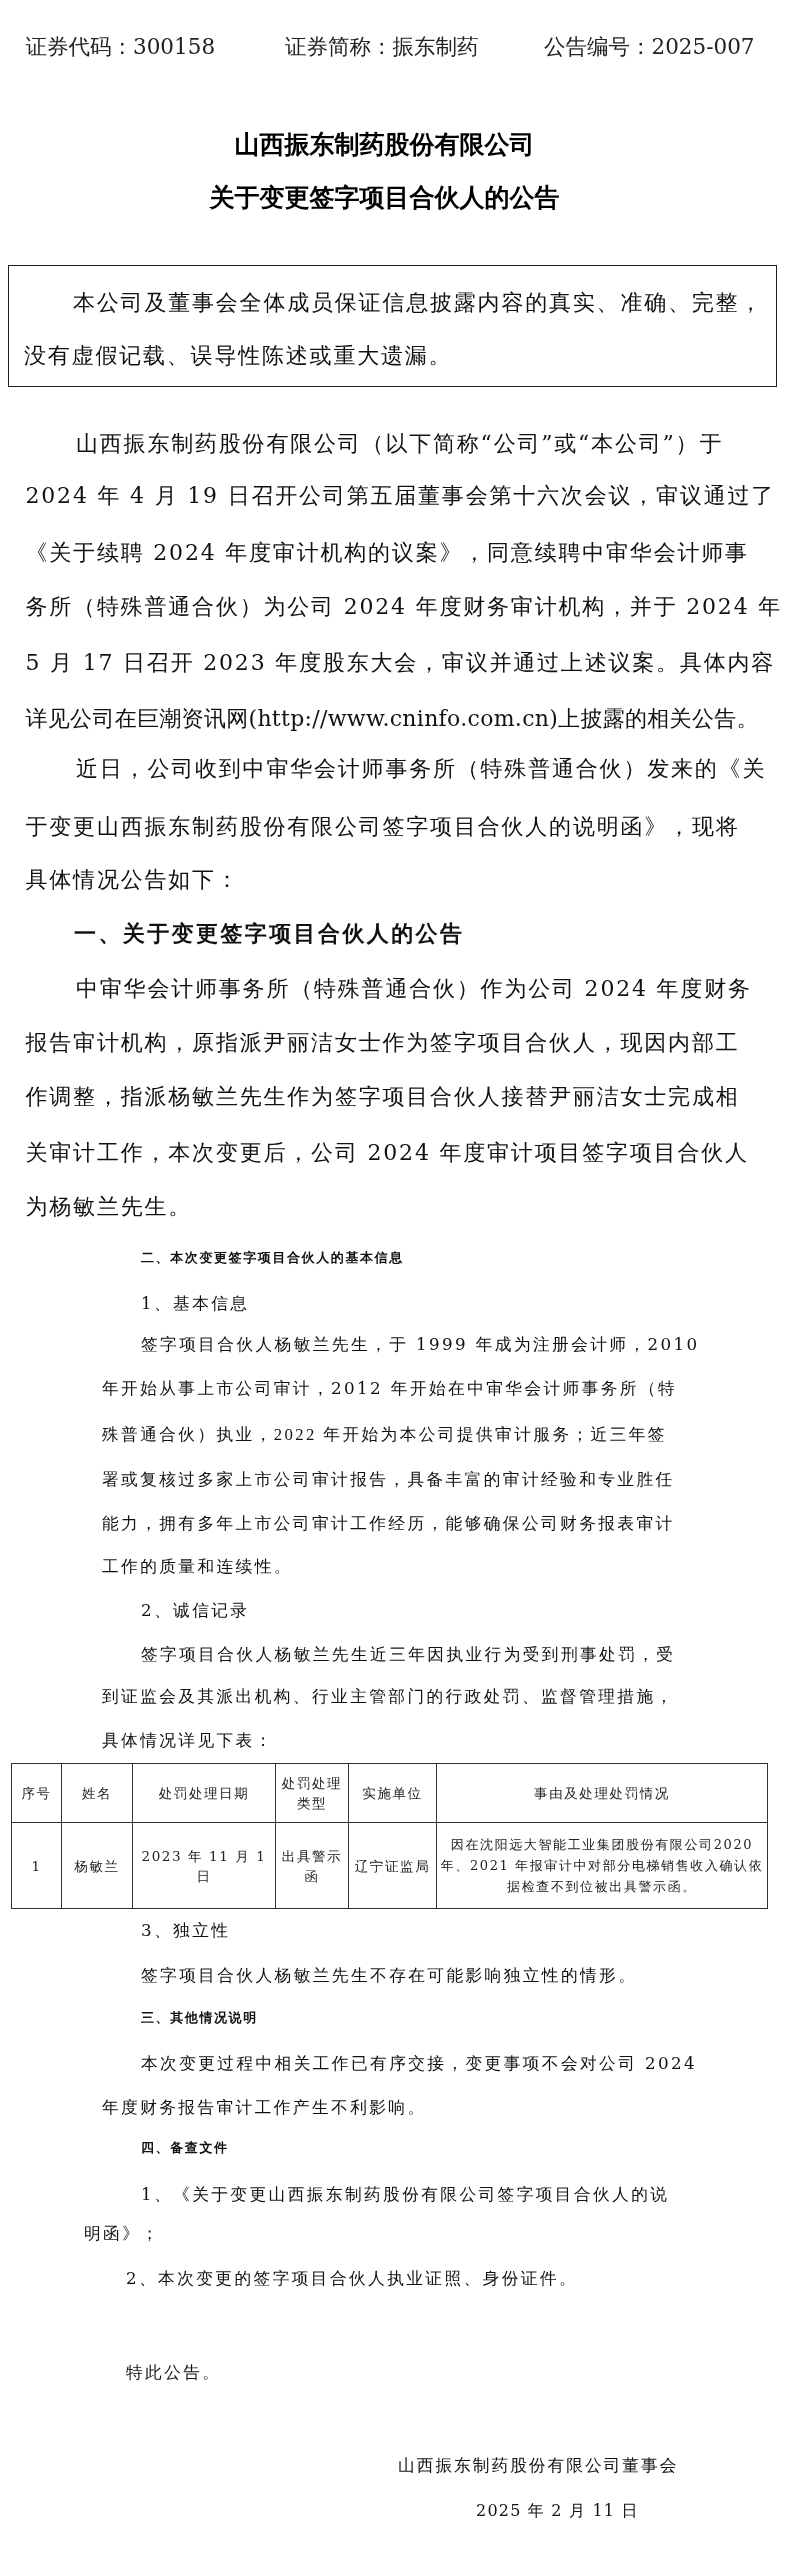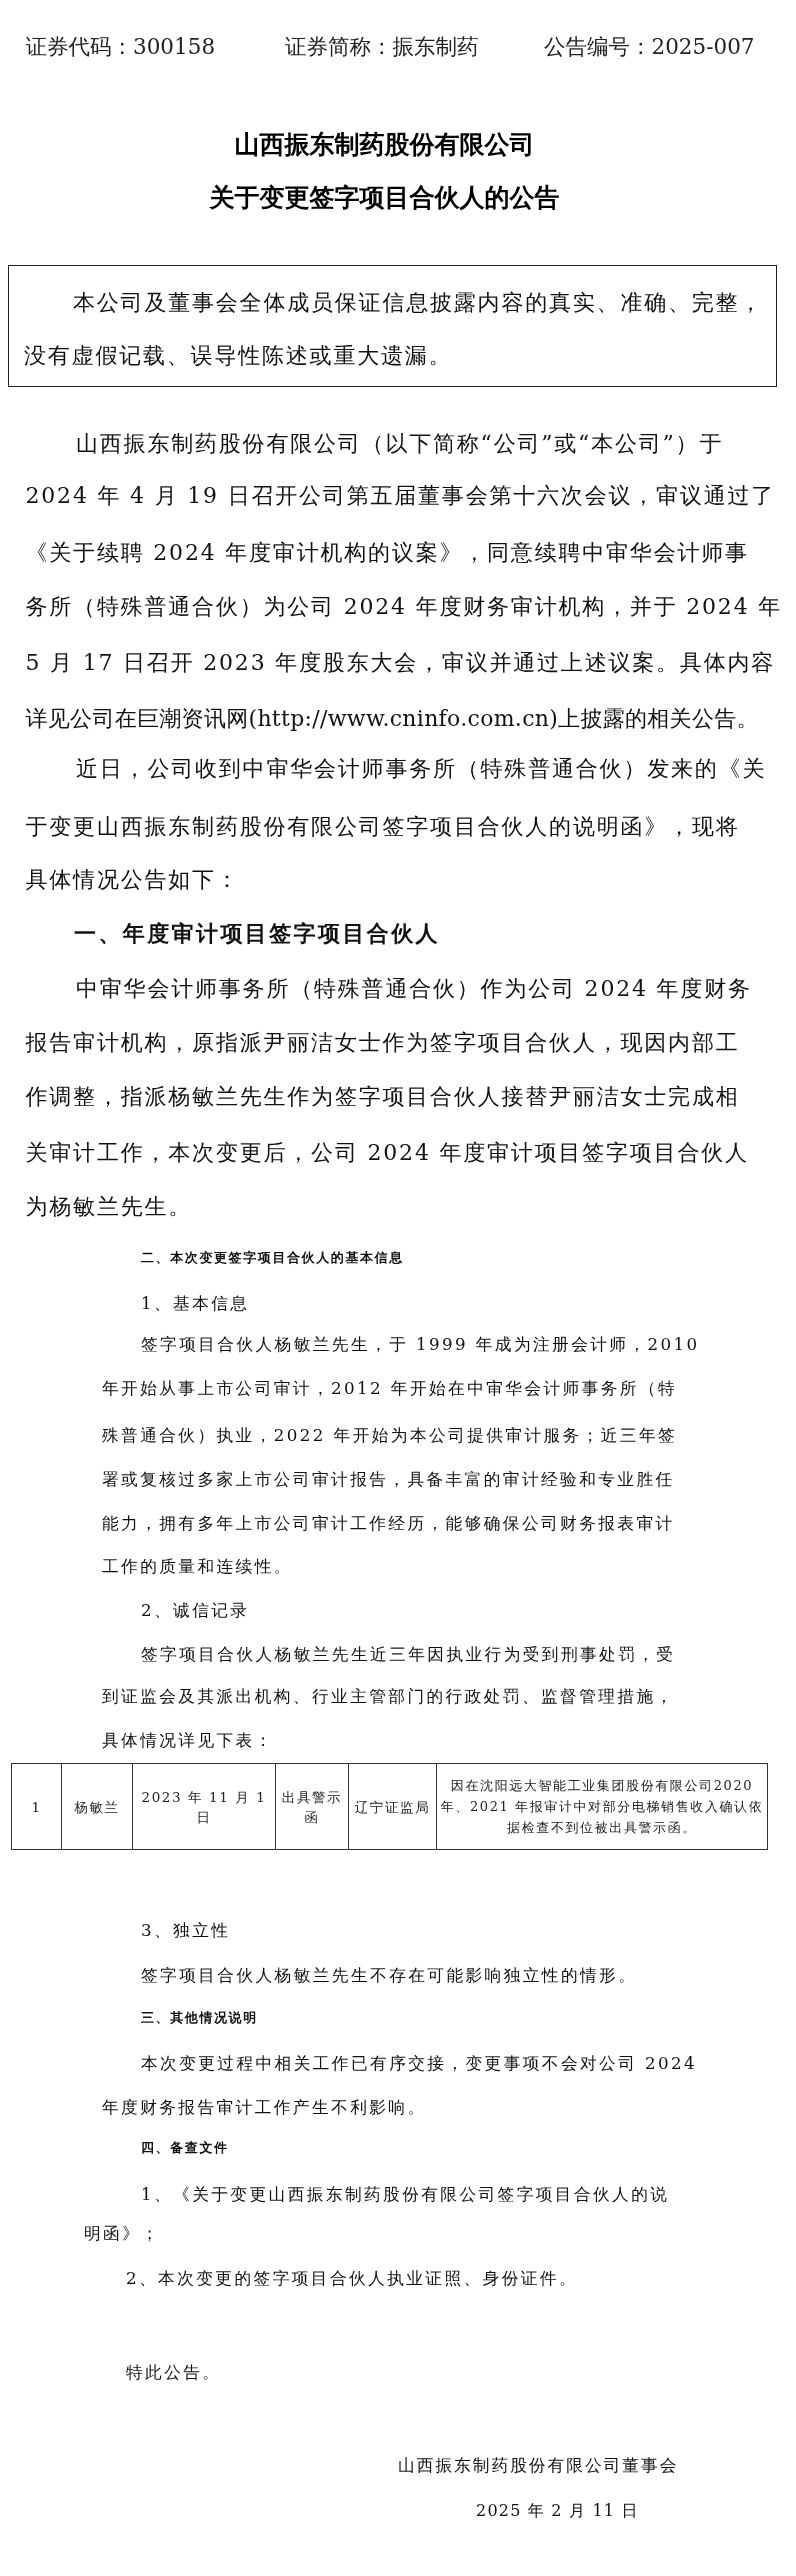--- a/index.html
+++ b/index.html
@@ -43,51 +43,59 @@
 <div class="ln big" style="left:25.5px; top:485px;">2024 年 4 月 19 日召开公司第五届董事会第十六次会议，审议通过了</div>
 <div class="ln big" style="left:25.5px; top:542px;">《关于续聘 2024 年度审计机构的议案》，同意续聘中审华会计师事</div>
 <div class="ln big" style="left:25.5px; top:596px;">务所（特殊普通合伙）为公司 2024 年度财务审计机构，并于 2024 年</div>
 <div class="ln big" style="left:25.5px; top:652px;">5 月 17 日召开 2023 年度股东大会，审议并通过上述议案。具体内容</div>
 <div class="ln big" style="left:25.5px; top:708px; letter-spacing:0.3px;">详见公司在巨潮资讯网(http://www.cninfo.com.cn)上披露的相关公告。</div>
 
 <div class="ln big" style="left:76px; top:758px;">近日，公司收到中审华会计师事务所（特殊普通合伙）发来的《关</div>
 <div class="ln big" style="left:25.5px; top:816px;">于变更山西振东制药股份有限公司签字项目合伙人的说明函》，现将</div>
 <div class="ln big" style="left:25.5px; top:869px;">具体情况公告如下：</div>
 
-<div class="ln h1" style="left:74px; top:923px;">一、年度审计项目签字项目合伙人</div>
+<div class="ln h1" style="left:74px; top:923px;">一、关于变更签字项目合伙人的公告</div>
 <div class="ln big" style="left:76px; top:978px;">中审华会计师事务所（特殊普通合伙）作为公司 2024 年度财务</div>
 <div class="ln big" style="left:25.5px; top:1032px;">报告审计机构，原指派尹丽洁女士作为签字项目合伙人，现因内部工</div>
 <div class="ln big" style="left:25.5px; top:1086px;">作调整，指派杨敏兰先生作为签字项目合伙人接替尹丽洁女士完成相</div>
 <div class="ln big" style="left:25.5px; top:1142px;">关审计工作，本次变更后，公司 2024 年度审计项目签字项目合伙人</div>
 <div class="ln big" style="left:25.5px; top:1196px;">为杨敏兰先生。</div>
 
 <div class="ln h2" style="left:141px; top:1251px;">二、本次变更签字项目合伙人的基本信息</div>
 <div class="ln small" style="left:141px; top:1295px;">1、基本信息</div>
 <div class="ln small" style="left:141px; top:1336px;">签字项目合伙人杨敏兰先生，于 1999 年成为注册会计师，2010</div>
 <div class="ln small" style="left:102px; top:1380px;">年开始从事上市公司审计，2012 年开始在中审华会计师事务所（特</div>
-<div class="ln small" style="left:102px; top:1427px;">殊普通合伙）执业，2022 年开始为本公司提供审计服务；近三年签</div>
+<div class="ln small" style="left:102px; top:1427px;font-family:Liberation Serif, serif;">殊普通合伙）执业，2022 年开始为本公司提供审计服务；近三年签</div>
 <div class="ln small" style="left:102px; top:1471px;">署或复核过多家上市公司审计报告，具备丰富的审计经验和专业胜任</div>
 <div class="ln small" style="left:102px; top:1515px;">能力，拥有多年上市公司审计工作经历，能够确保公司财务报表审计</div>
 <div class="ln small" style="left:102px; top:1558px;">工作的质量和连续性。</div>
 
 <div class="ln small" style="left:141px; top:1602px;">2、诚信记录</div>
 <div class="ln small" style="left:141px; top:1646px;">签字项目合伙人杨敏兰先生近三年因执业行为受到刑事处罚，受</div>
 <div class="ln small" style="left:102px; top:1688px;">到证监会及其派出机构、行业主管部门的行政处罚、监督管理措施，</div>
 <div class="ln small" style="left:102px; top:1732px;">具体情况详见下表：</div>
 
 <table class="rec">
   <colgroup>
     <col style="width:50px">
       <col style="width:71px">
       <col style="width:143px">
     <col style="width:73px">
       <col style="width:88px">
       <col style="width:331px">
   </colgroup>
   <tbody>
+      <tr class="head">
+    <th>序号</th>
+    <th>姓名</th>
+    <th>处罚处理日期</th>
+    <th>处罚处理类型</th>
+    <th>实施单位</th>
+    <th>事由及处理处罚情况</th>
+  </tr>
   <tr class="row">
     <td>1</td>
     <td>杨敏兰</td>
     <td>2023 年 11 月 1 日</td>
     <td>出具警示函</td>
     <td>辽宁证监局</td>
     <td class="reason">因在沈阳远大智能工业集团股份有限公司2020 年、2021 年报审计中对部分电梯销售收入确认依据检查不到位被出具警示函。</td>
   </tr>
 </tbody>
   </table>

